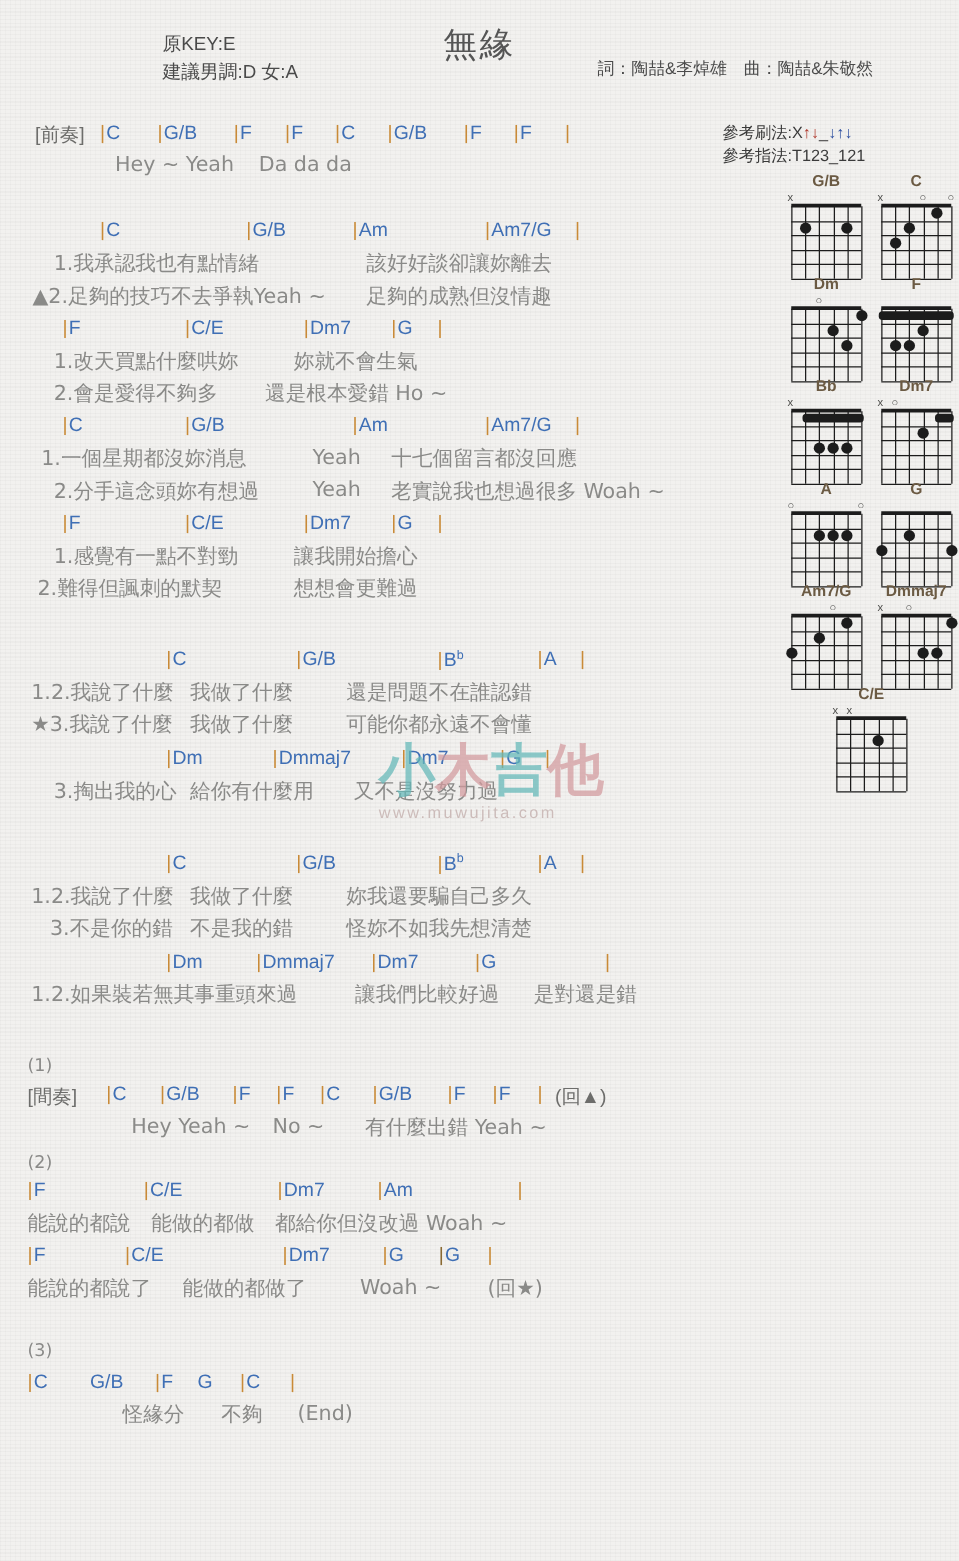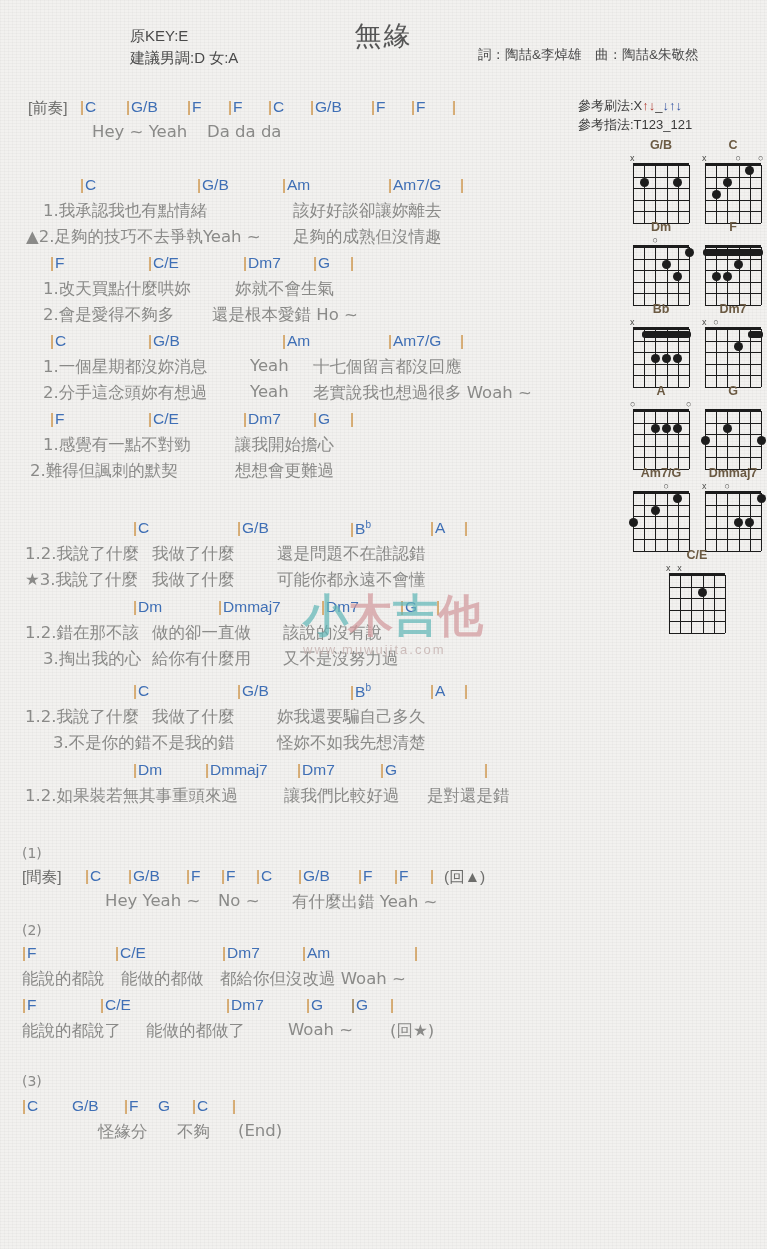--- a/index.html
+++ b/index.html
@@ -154,21 +154,21 @@
 
     <div class="blk" style="top:332px">
       <div class="chordline">
         <span class="ch" style="left:50px"><span class="bar">|</span><span>C</span></span>
         <span class="ch" style="left:148px"><span class="bar">|</span><span>G/B</span></span>
         <span class="ch" style="left:282px"><span class="bar">|</span><span>Am</span></span>
         <span class="ch" style="left:388px"><span class="bar">|</span><span>Am7/G</span></span>
         <span class="endbar" style="left:460px">|</span>
       </div>
       <div class="lyric">
-        <span class="t" style="left:43px">1.一個星期都沒妳消息</span>
+        <span class="t" style="left:33px">1.一個星期都沒妳消息</span>
         <span class="t" style="left:250px">Yeah</span>
         <span class="t" style="left:313px">十七個留言都沒回應</span>
       </div>
       <div class="lyric">
         <span class="t" style="left:43px">2.分手這念頭妳有想過</span>
         <span class="t" style="left:250px">Yeah</span>
         <span class="t" style="left:313px">老實說我也想過很多 Woah ~</span>
       </div>
     </div>
 
@@ -212,46 +212,41 @@
 
     <div class="blk" style="top:598px">
       <div class="chordline">
         <span class="ch" style="left:133px"><span class="bar">|</span><span>Dm</span></span>
         <span class="ch" style="left:218px"><span class="bar">|</span><span>Dmmaj7</span></span>
         <span class="ch" style="left:321px"><span class="bar">|</span><span>Dm7</span></span>
         <span class="ch" style="left:400px"><span class="bar">|</span><span>G</span></span>
         <span class="endbar" style="left:436px">|</span>
       </div>
       <div class="lyric">
-        <span class="t" style="left:25px">1.2.錯在那不該</span>
-        <span class="t" style="left:152px">做的卻一直做</span>
-        <span class="t" style="left:283px">該說的沒有說</span>
-      </div>
-      <div class="lyric">
         <span class="t" style="left:43px">3.掏出我的心</span>
         <span class="t" style="left:152px">給你有什麼用</span>
         <span class="t" style="left:283px">又不是沒努力過</span>
       </div>
     </div>
 
     <div class="blk" style="top:682px">
       <div class="chordline">
         <span class="ch" style="left:133px"><span class="bar">|</span><span>C</span></span>
         <span class="ch" style="left:237px"><span class="bar">|</span><span>G/B</span></span>
         <span class="ch" style="left:350px"><span class="bar">|</span><span>B<sup>b</sup></span></span>
         <span class="ch" style="left:430px"><span class="bar">|</span><span>A</span></span>
         <span class="endbar" style="left:464px">|</span>
       </div>
       <div class="lyric">
         <span class="t" style="left:25px">1.2.我說了什麼</span>
         <span class="t" style="left:152px">我做了什麼</span>
         <span class="t" style="left:277px">妳我還要騙自己多久</span>
       </div>
       <div class="lyric">
-        <span class="t" style="left:53px">3.不是你的錯</span>
+        <span class="t" style="left:40px">3.不是你的錯</span>
         <span class="t" style="left:152px">不是我的錯</span>
         <span class="t" style="left:277px">怪妳不如我先想清楚</span>
       </div>
     </div>
 
     <div class="blk" style="top:761px">
       <div class="chordline">
         <span class="ch" style="left:133px"><span class="bar">|</span><span>Dm</span></span>
         <span class="ch" style="left:205px"><span class="bar">|</span><span>Dmmaj7</span></span>
         <span class="ch" style="left:297px"><span class="bar">|</span><span>Dm7</span></span>

